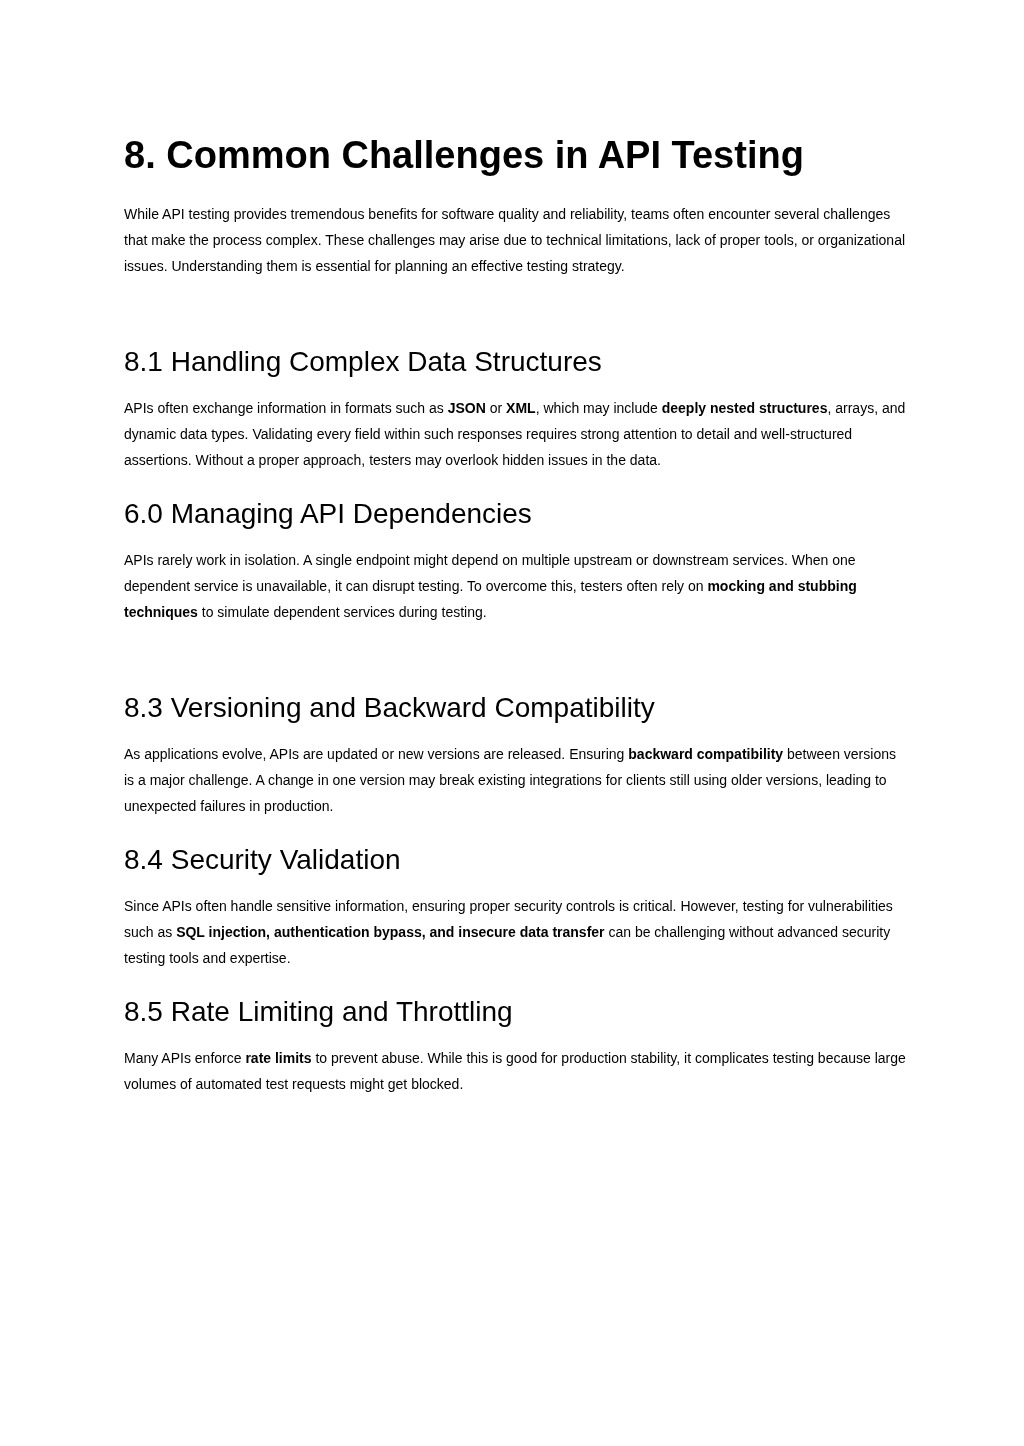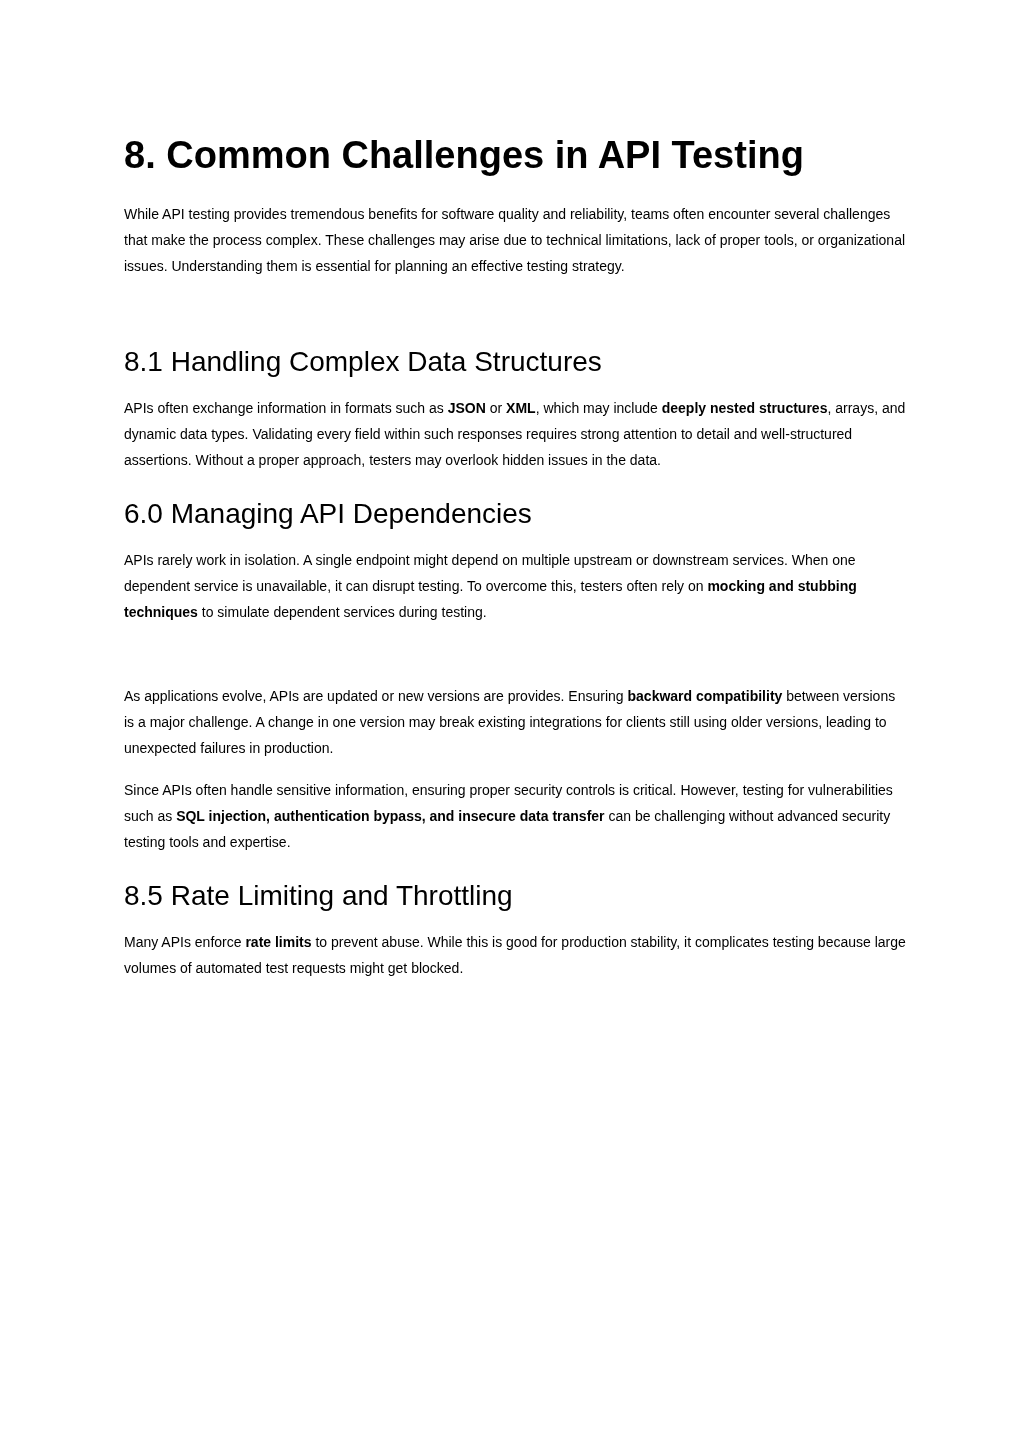--- a/index.html
+++ b/index.html
@@ -51,18 +51,20 @@
 
   <p class="para"><span>While API testing provides tremendous benefits for software quality and reliability, teams often encounter several challenges that make the process complex. These challenges may arise due to technical limitations, lack of proper tools, or organizational issues. Understanding them is essential for planning an effective testing strategy.</span></p>
 
   <div id="sections">
       <div class="spacer-line"></div>
       <h2 class="section-heading">8.1 Handling Complex Data Structures</h2>
       <p class="para"><span>APIs often exchange information in formats such as </span><b>JSON</b><span> or </span><b>XML</b><span>, which may include </span><b>deeply nested structures</b><span>, arrays, and dynamic data types. Validating every field within such responses requires strong attention to detail and well-structured assertions. Without a proper approach, testers may overlook hidden issues in the data.</span></p>
       <h2 class="section-heading">6.0 Managing API Dependencies</h2>
       <p class="para"><span>APIs rarely work in isolation. A single endpoint might depend on multiple upstream or downstream services. When one dependent service is unavailable, it can disrupt testing. To overcome this, testers often rely on </span><b>mocking and stubbing techniques</b><span> to simulate dependent services during testing.</span></p>
       <div class="spacer-line"></div>
-      <p class="para"><span>As applications evolve, APIs are updated or new versions are provides. Ensuring </span><b>backward compatibility</b><span> between versions is a major challenge. A change in one version may break existing integrations for clients still using older versions, leading to unexpected failures in production.</span></p>
+      <h2 class="section-heading">8.3 Versioning and Backward Compatibility</h2>
+      <p class="para"><span>As applications evolve, APIs are updated or new versions are released. Ensuring </span><b>backward compatibility</b><span> between versions is a major challenge. A change in one version may break existing integrations for clients still using older versions, leading to unexpected failures in production.</span></p>
+      <h2 class="section-heading">8.4 Security Validation</h2>
       <p class="para"><span>Since APIs often handle sensitive information, ensuring proper security controls is critical. However, testing for vulnerabilities such as </span><b>SQL injection, authentication bypass, and insecure data transfer</b><span> can be challenging without advanced security testing tools and expertise.</span></p>
       <h2 class="section-heading">8.5 Rate Limiting and Throttling</h2>
       <p class="para"><span>Many APIs enforce </span><b>rate limits</b><span> to prevent abuse. While this is good for production stability, it complicates testing because large volumes of automated test requests might get blocked.</span></p>
     </div>
 </div>
 
 </body></html>

